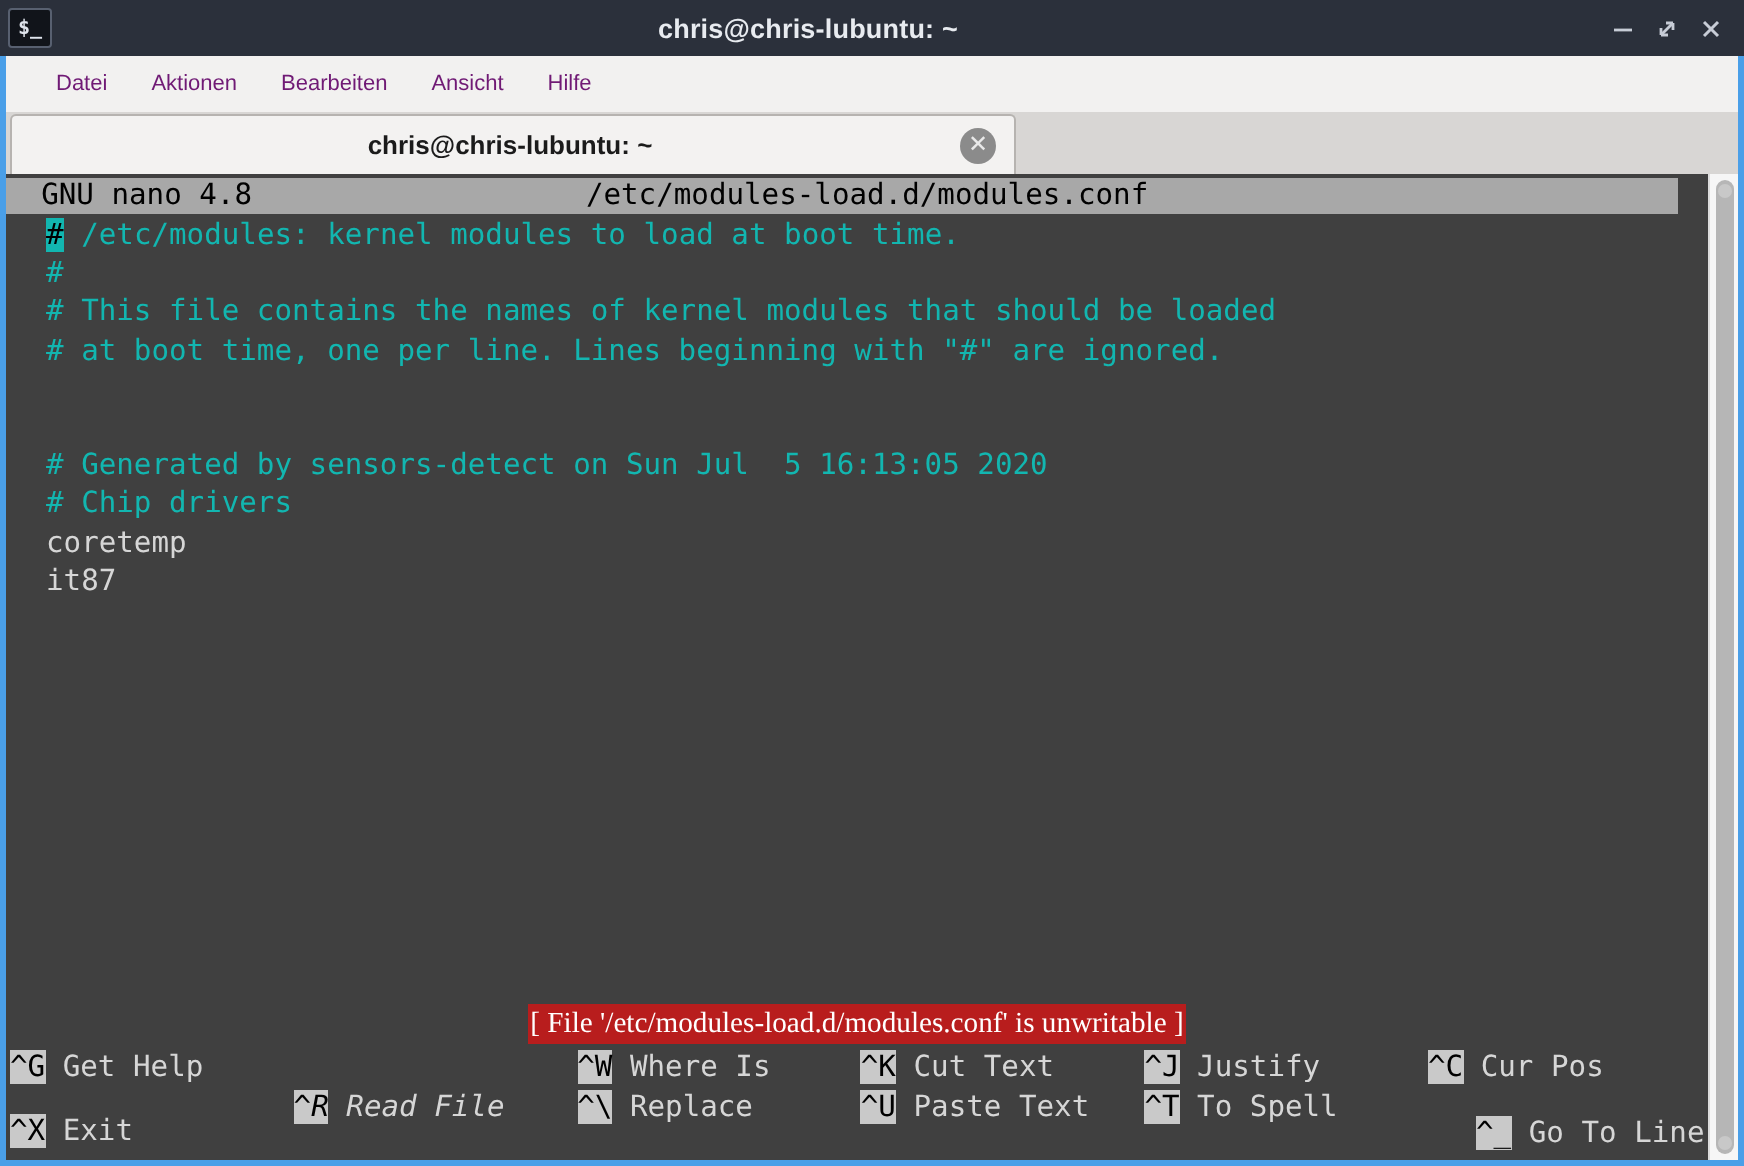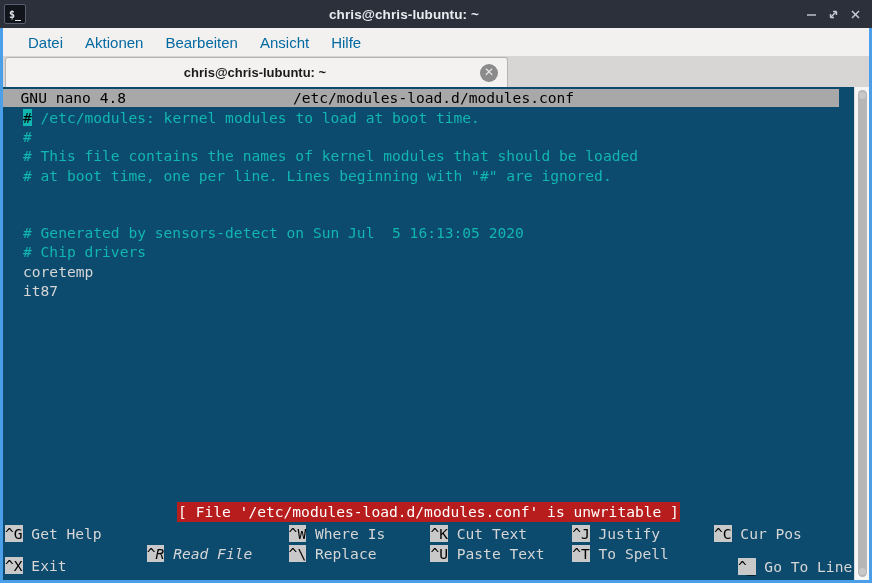--- a/index.html
+++ b/index.html
@@ -53,21 +53,21 @@
 
   
   #menubar {
     position: absolute; left: 3px; top: 28px;
     width: 866px; height: 28px;
     background: #f2f1f0;
     display: flex; align-items: center;
     padding-left: 14px;
   }
   .menu-item {
-    font-size: 15px; color: #0369a1;
+    font-size: 11px; color: #701a75;
     padding: 3px 11px;
     border-radius: 2px;
   }
 
   
   #tabbar {
     position: absolute; left: 3px; top: 56px;
     width: 866px; height: 31px;
     background: #d8d6d4;
   }
@@ -92,21 +92,21 @@
     color: #e9e9e9;
     font-size: 12px; line-height: 17px;
     text-align: center;
     font-family: "DejaVu Sans", sans-serif;
   }
 
   
   #term {
     position: absolute; left: 3px; top: 87px;
     width: 851px; height: 493px;
-    background: #0c4a6e;
+    background: #404040;
     overflow: hidden;
     font-family: "DejaVu Sans Mono", monospace;
     font-size: 14.6px;
     line-height: 19.2px;
   }
   #nano-title {
     position: absolute; left: 0; top: 2px;
     width: 836px; height: 18px;
     background: #a8a8a8;
     color: #000;
@@ -120,21 +120,21 @@
     white-space: pre;
   }
   .eline { height: 19.2px; white-space: pre; margin-left: 20px; }
   .c-comment { color: #12b6b0; }
   .c-plain   { color: #d6d6d6; }
   .cursor    { background: #12b6b0; color: #000000; }
 
   #nano-status {
     position: absolute; left: 0; top: 415px;
     width: 851px; height: 20px;
-    display: flex; justify-content: center; align-items: center;
+    display: flex; justify-content: center; align-items: center; font-family: Liberation Serif, serif;
   }
   #nano-status span {
     background: #b81d1d; color: #ffffff;
     white-space: pre;
     font-size: 14.6px; line-height: 20px;
     padding: 0 1px;
   }
 
   #shortcuts {
     position: absolute; left: 0; top: 437px;

